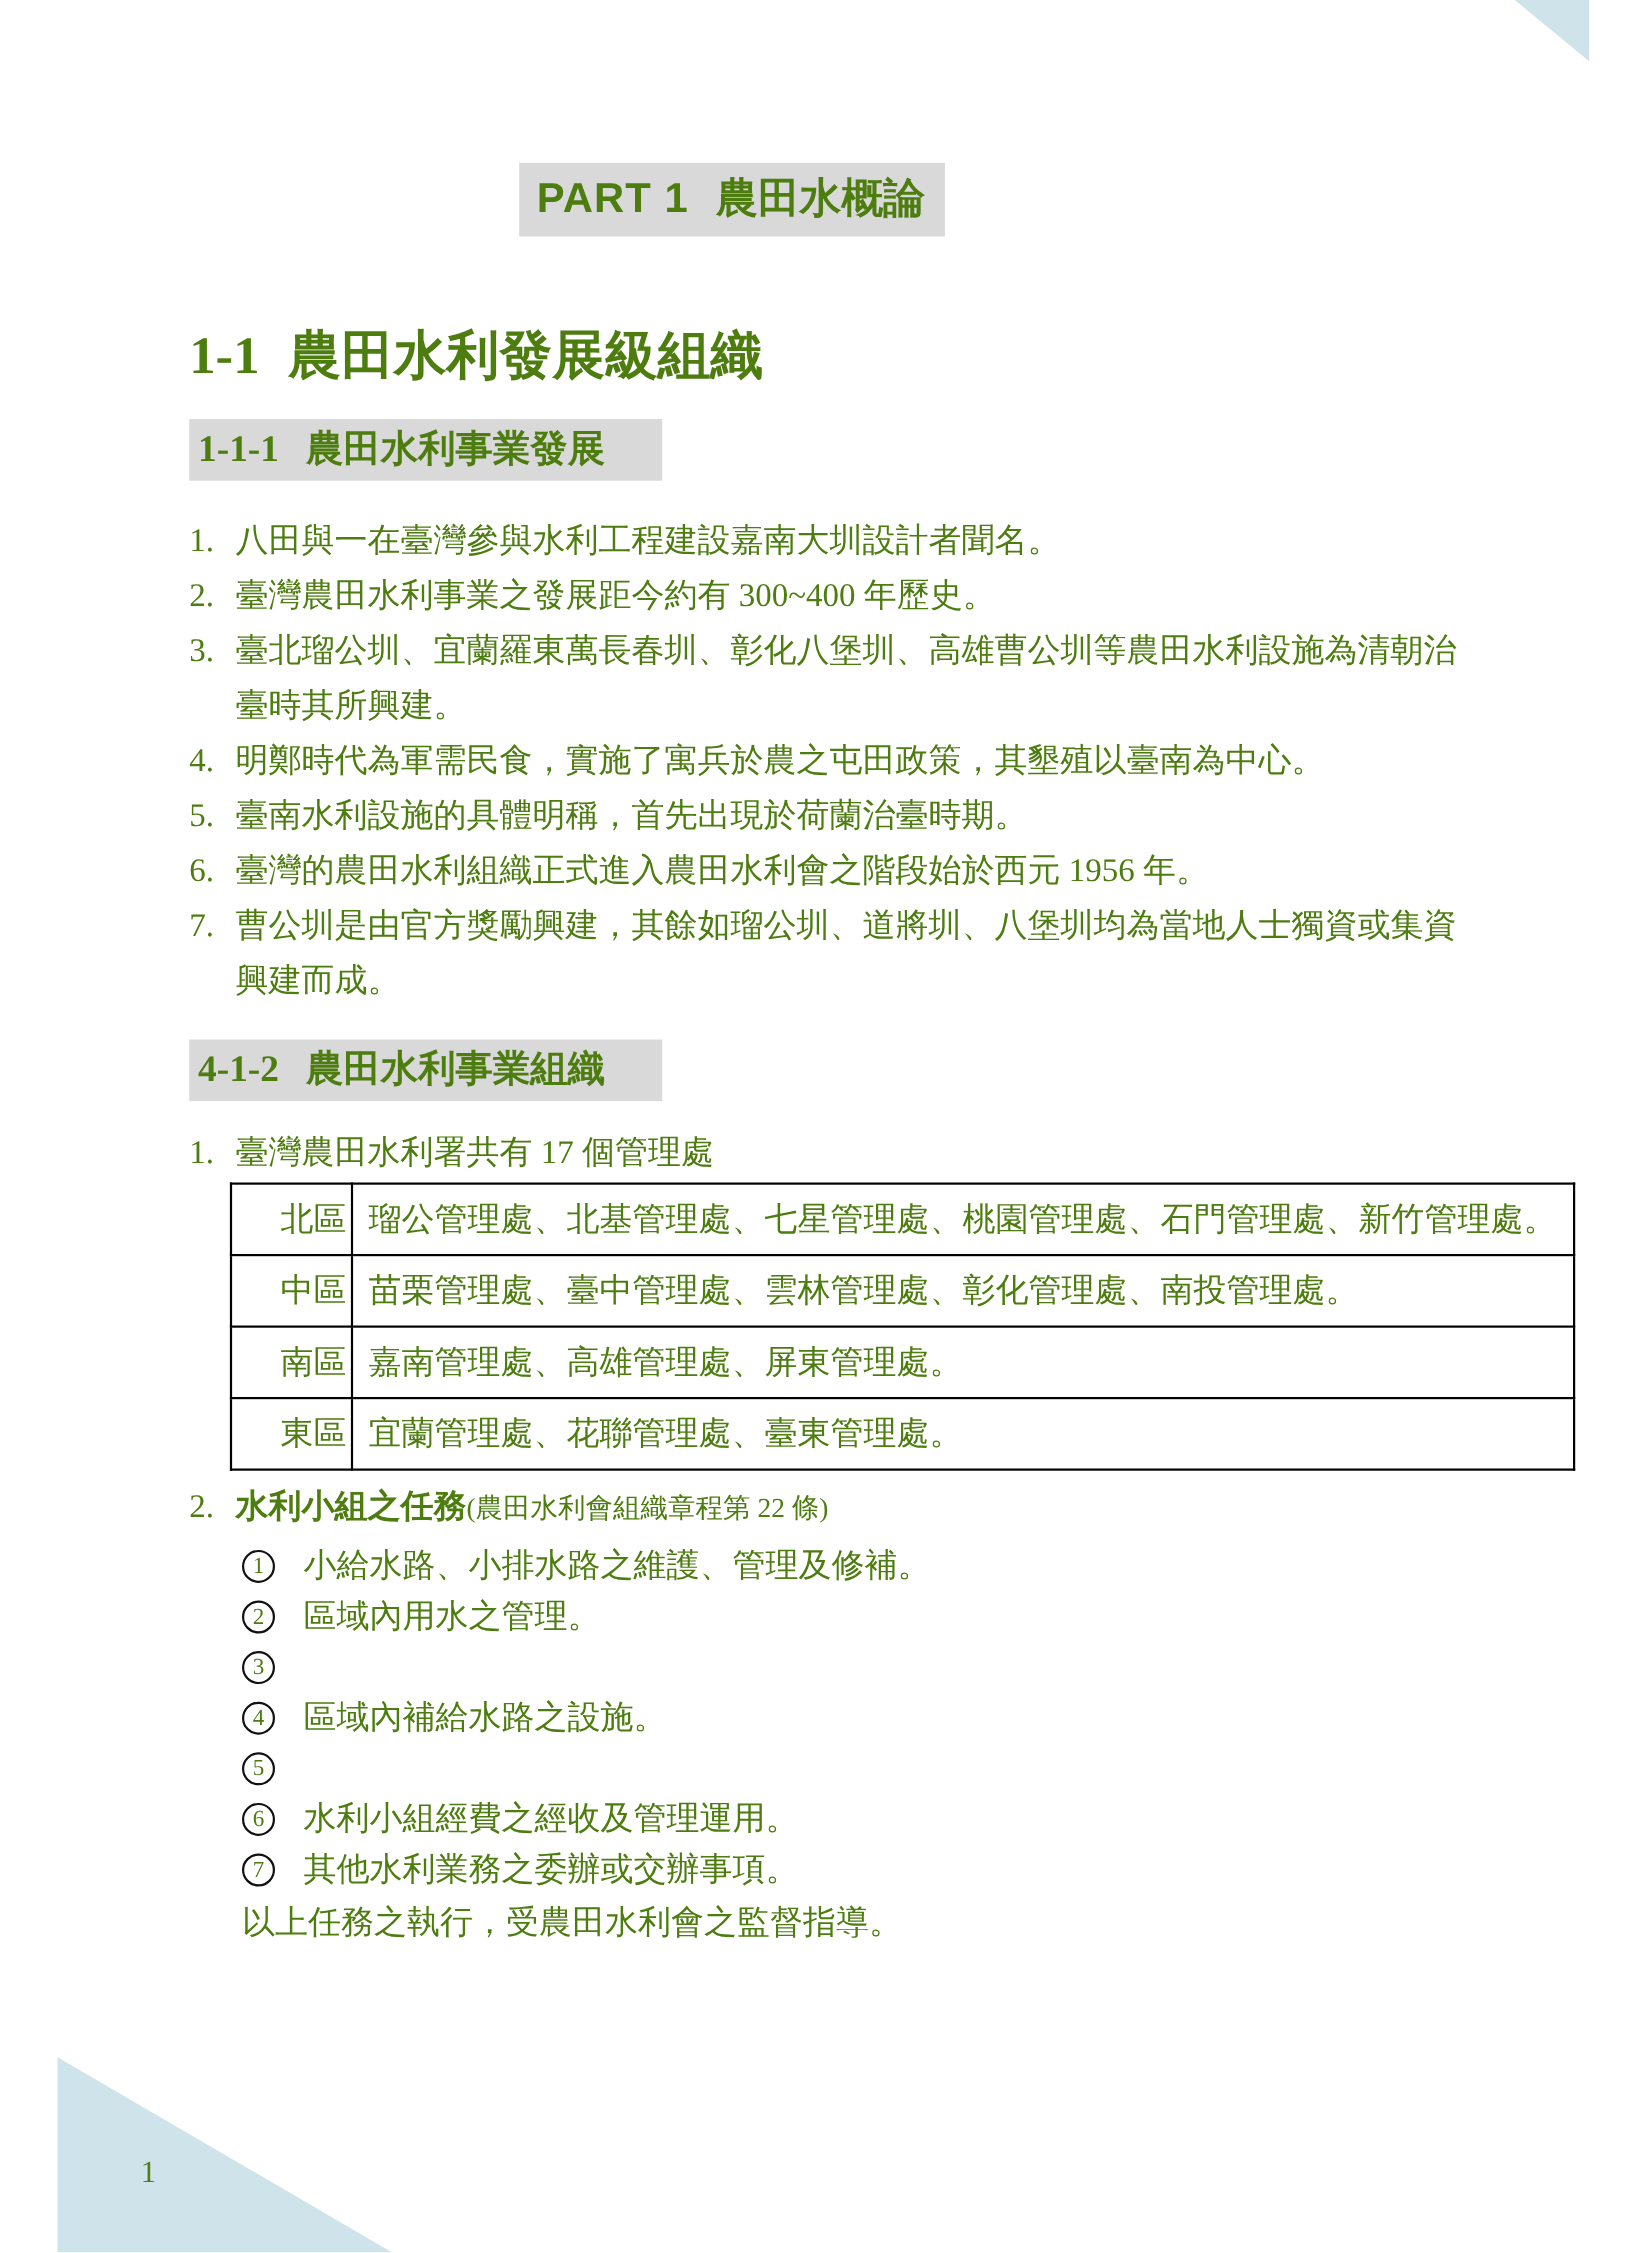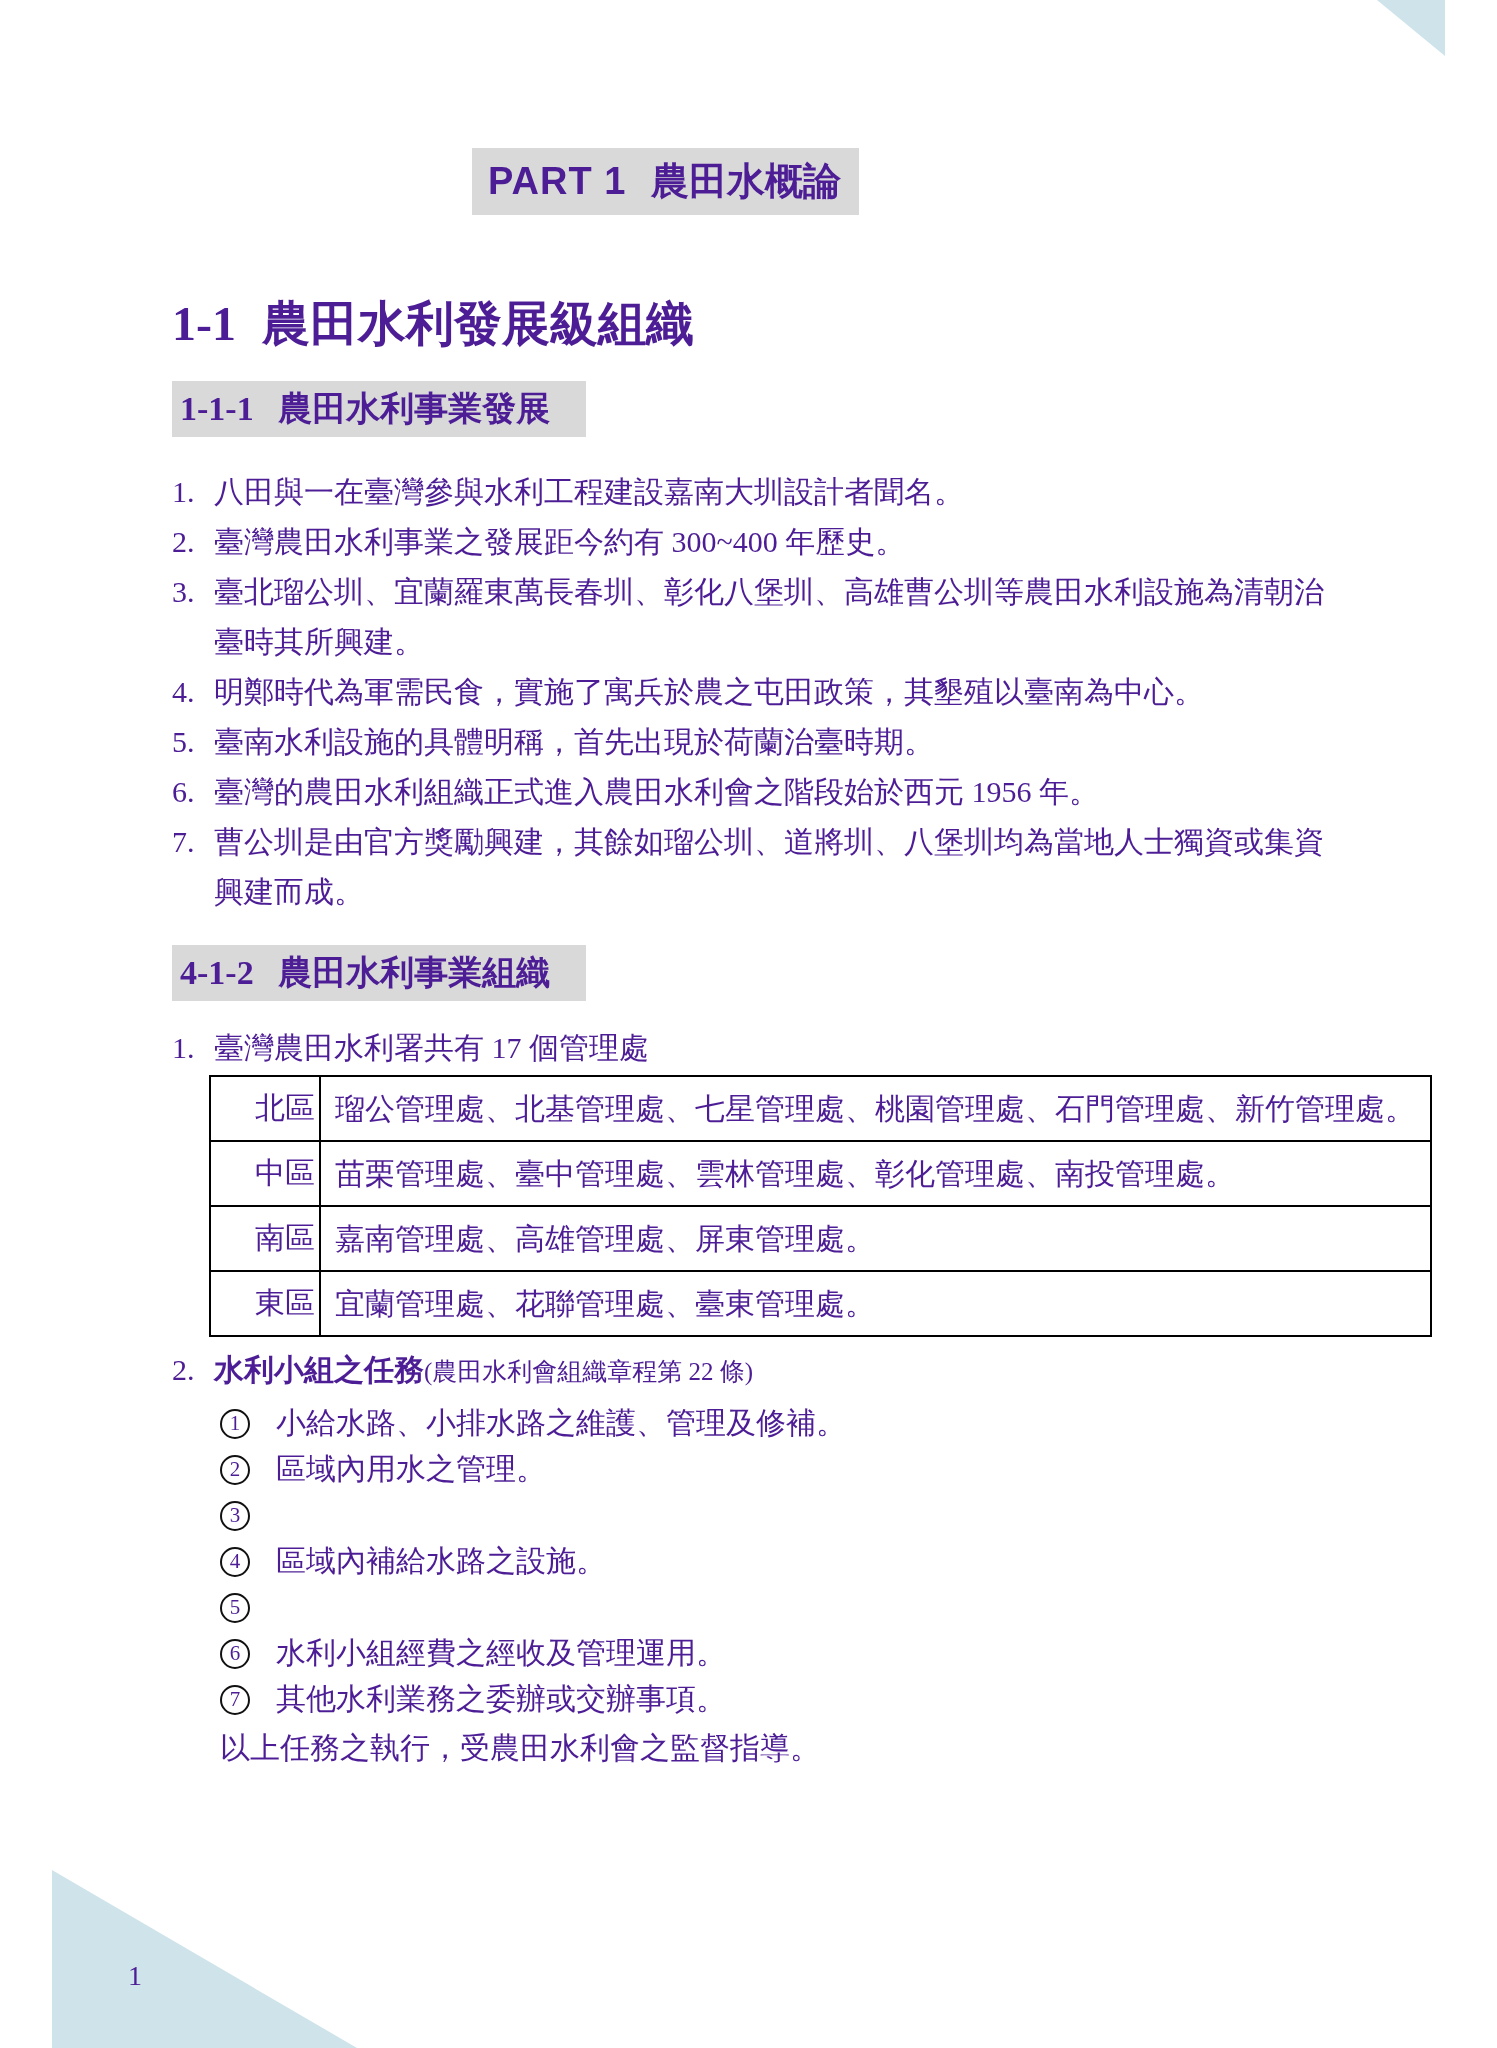--- a/index.html
+++ b/index.html
@@ -3,21 +3,21 @@
 <meta charset="utf-8">
 <style>
   html,body{margin:0;padding:0;background:#ffffff;}
   .page{
     position:relative;
     width:1393px;height:2048px;
     margin:0 auto;
     background:#ffffff;
     overflow:hidden;
     font-family:"Liberation Serif","DejaVu Serif",serif;
-    color:#4c1d95;
+    color:#4d7c0f;
   }
   .content{position:absolute;inset:0;padding:0 115px 0 120px;box-sizing:border-box;}
 
   
   .deco-tr{
     position:absolute;top:0;right:0;width:68px;height:56px;
     background:#cfe3ea;
     clip-path:polygon(100% 0,100% 100%,0 0);
   }
   .deco-bl{
@@ -41,21 +41,21 @@
   .title-part{letter-spacing:1px;}
   .title-cjk{margin-left:14px;}
 
   
   .h11{margin:80px 0 0 0;font-size:48px;line-height:1.2;font-weight:bold;}
   .h11 .hnum{font-family:"Liberation Serif","DejaVu Serif",serif;margin-right:14px;}
   .h11 .htxt{font-family:"Liberation Sans","DejaVu Sans",sans-serif;}
   .hsub-box{
     display:inline-block;margin-top:28px;background:#d9d9d9;
     font-size:34px;line-height:1.2;font-weight:bold;
-    padding:7px 36px 7px 8px;
+    padding:7px 52px 7px 8px;
   }
   .hsub-box .hnum{font-family:"Liberation Serif","DejaVu Serif",serif;margin-right:16px;}
   .hsub-box .htxt{font-family:"Liberation Sans","DejaVu Sans",sans-serif;}
 
   
   .nlist{margin-top:30px;font-size:30px;line-height:50px;}
   .nitem{display:flex;align-items:flex-start;}
   .nitem .num{flex:0 0 42px;}
   .nitem .txt{flex:1 1 auto;}
 

